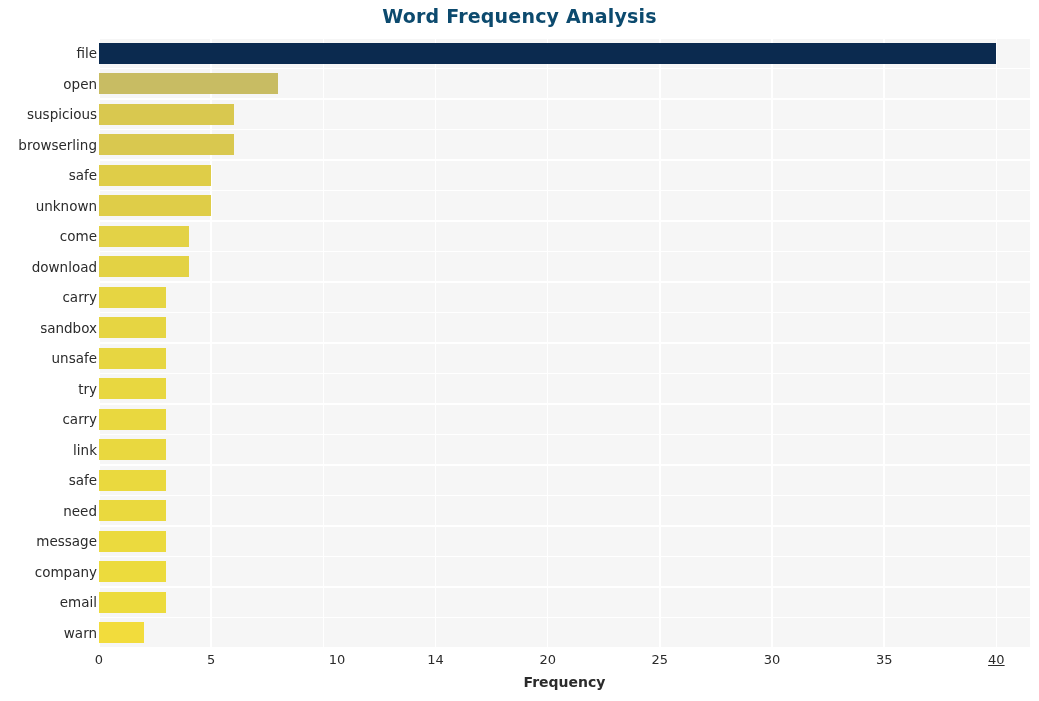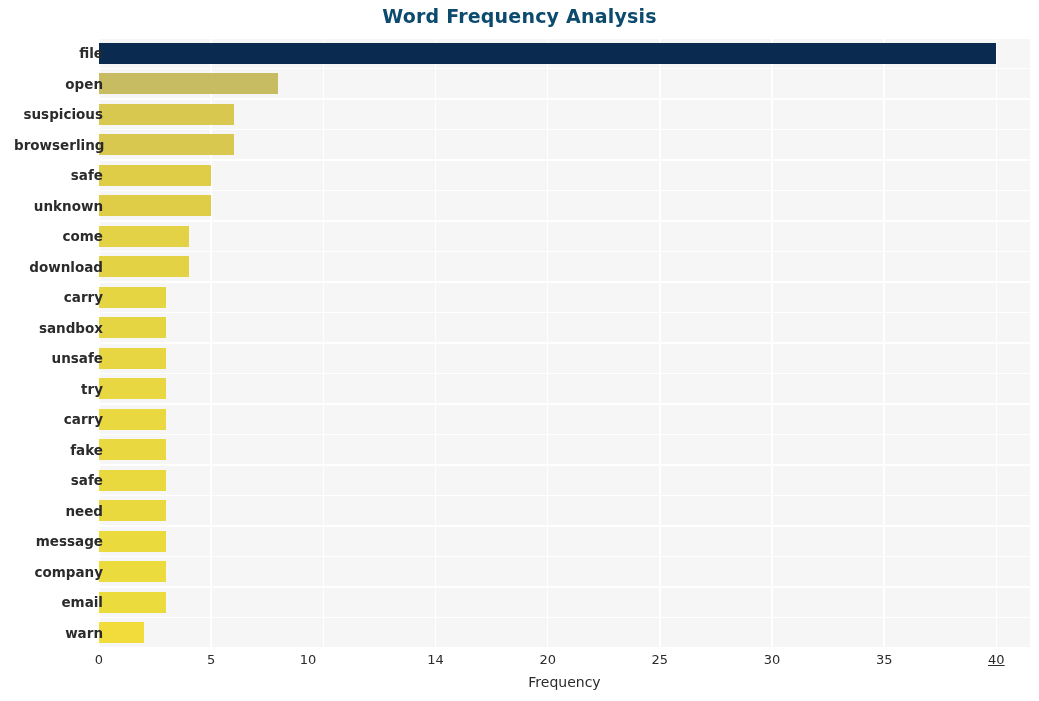--- a/index.html
+++ b/index.html
@@ -71,25 +71,24 @@
     height: 100%;
   }
   .bar {
     position: absolute;
     left: 0;
   }
 
   
   #ylabels {
     position: absolute;
-    left: 14px;
+    left: 8px;
     top: 38px;
     width: 94px;
     height: 610px;
-    font-weight: bold;
   }
   .ylabel {
     position: absolute;
     right: 0;
     width: 94px;
     text-align: right;
     font-size: 13.5px;
     color: #2b2b2b;
     white-space: nowrap;
     transform: translateY(-50%);
@@ -115,20 +114,21 @@
 
   #xaxis-title {
     position: absolute;
     left: 99px;
     top: 674px;
     width: 931px;
     text-align: center;
     font-size: 14px;
     color: #2b2b2b;
     white-space: nowrap;
+    font-weight: bold;
   }
 </style>
 </head>
 <body>
 
 <div id="figure">
 
   <div id="chart-title">Word Frequency Analysis</div>
 
   <div id="plot-area">
@@ -195,33 +195,33 @@
       <div class="ylabel" style="top: 106.75px;">browserling</div>
       <div class="ylabel" style="top: 137.25px;">safe</div>
       <div class="ylabel" style="top: 167.75px; padding-left: 16px;">unknown</div>
       <div class="ylabel" style="top: 198.25px; padding-left: 25px;">come</div>
       <div class="ylabel" style="top: 228.75px;">download</div>
       <div class="ylabel" style="top: 259.25px;">carry</div>
       <div class="ylabel" style="top: 289.75px;">sandbox</div>
       <div class="ylabel" style="top: 320.25px;">unsafe</div>
       <div class="ylabel" style="top: 350.75px;">try</div>
       <div class="ylabel" style="top: 381.25px;">carry</div>
-      <div class="ylabel" style="top: 411.75px;">fake</div>
+      <div class="ylabel" style="top: 411.75px;">link</div>
       <div class="ylabel" style="top: 442.25px;">safe</div>
       <div class="ylabel" style="top: 472.75px;">need</div>
       <div class="ylabel" style="top: 503.25px;">message</div>
       <div class="ylabel" style="top: 533.75px;">company</div>
       <div class="ylabel" style="top: 564.25px;">email</div>
       <div class="ylabel" style="top: 594.75px;">warn</div>
     </div>
 
   <div id="xlabels">
       <div class="xlabel" style="left: 0px;">0</div>
       <div class="xlabel" style="left: 112.169px;">5</div>
-      <div class="xlabel" style="left: 209px;">10</div>
+      <div class="xlabel" style="left: 238px;">10</div>
       <div class="xlabel" style="left: 336.506px;">14</div>
       <div class="xlabel" style="left: 448.675px;">20</div>
       <div class="xlabel" style="left: 560.843px;">25</div>
       <div class="xlabel" style="left: 673.012px;">30</div>
       <div class="xlabel" style="left: 785.181px;">35</div>
       <div class="xlabel" style="left: 897.349px; text-decoration: underline;">40</div>
     </div>
 
   <div id="xaxis-title">Frequency</div>
 

